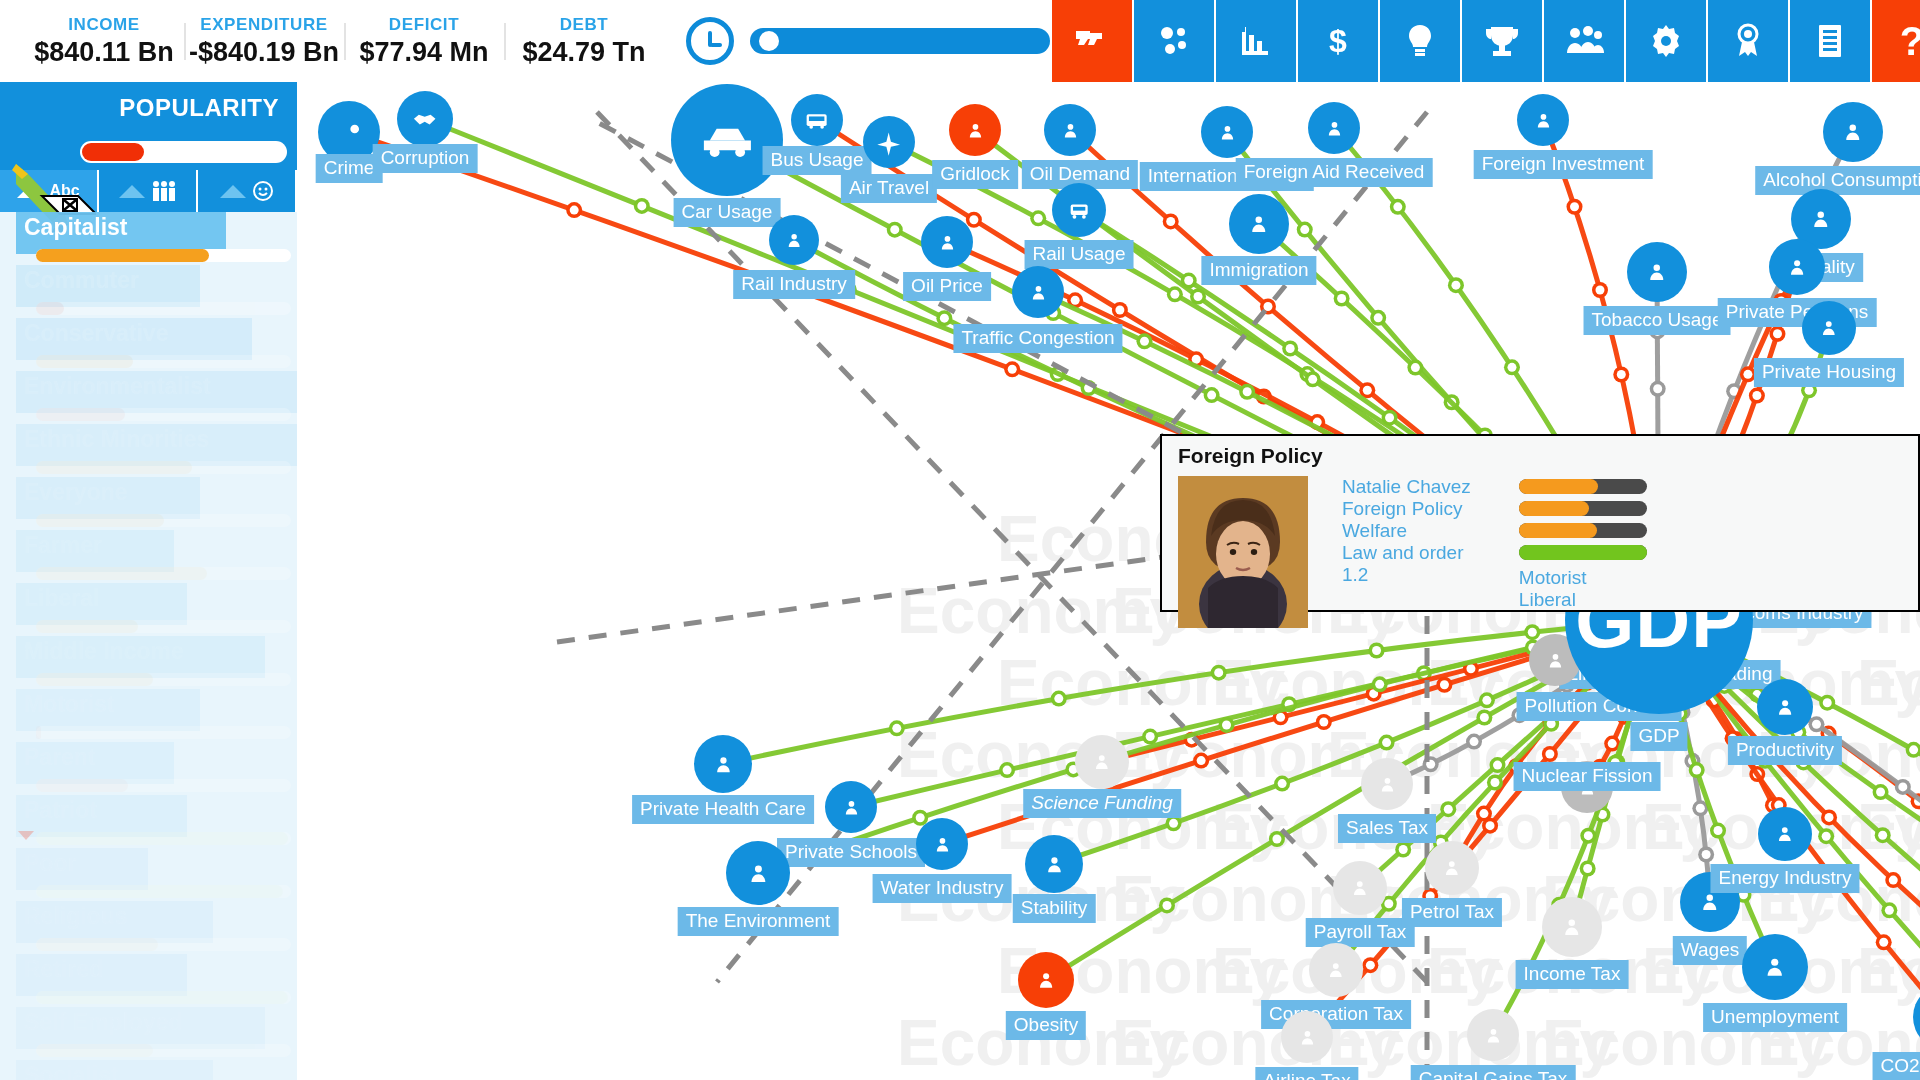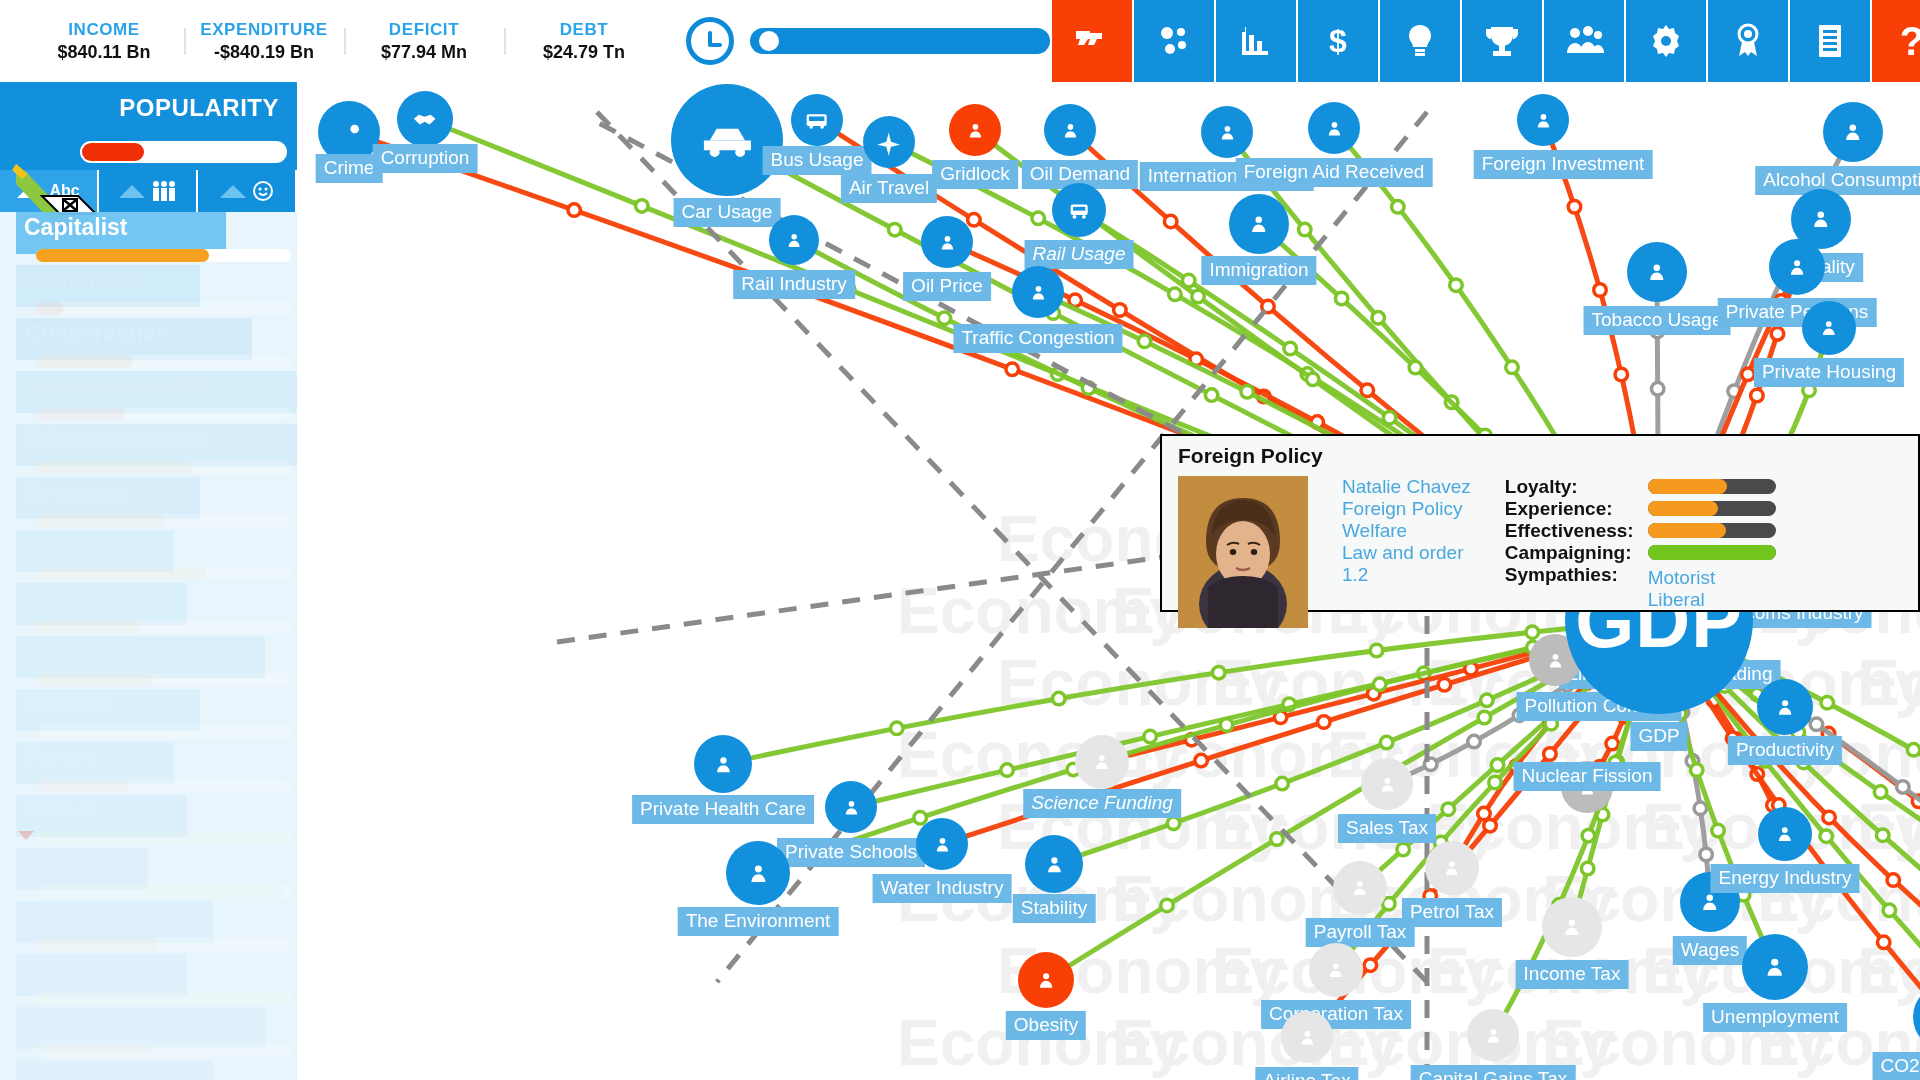--- a/index.html
+++ b/index.html
@@ -7,21 +7,21 @@
     font-family:"Liberation Sans", sans-serif; background:#ffffff; }
 
   
   #topbar { position:absolute; left:0; top:0; width:1920px; height:82px;
     background:#ffffff; display:flex; align-items:stretch; }
   .stats { display:flex; align-items:center; height:82px; padding-left:24px; }
   .stat { width:160px; text-align:center; position:relative; }
   .stat + .stat::before { content:""; position:absolute; left:0; top:8px;
     bottom:8px; width:2px; background:#e3e3e3; }
   .stat-label { font-size:17px; font-weight:bold; color:#2aa3e8; letter-spacing:.6px; }
-  .stat-value { font-size:18px; font-weight:bold; color:#111; margin-top:2px; }
+  .stat-value { font-size:27px; font-weight:bold; color:#111; margin-top:2px; }
 
   #clockwrap { display:flex; align-items:center; margin-left:22px; }
   .clock { width:48px; height:48px; border-radius:50%; border:5px solid #0d8bd9;
      position:relative; }
   .clock::before { content:""; position:absolute; left:50%; top:9px; width:4px;
      height:16px; background:#0d8bd9; border-radius:2px; transform:translateX(-50%); }
   .clock::after { content:""; position:absolute; left:50%; top:21px; width:12px;
      height:4px; background:#0d8bd9; border-radius:2px; }
   #turnbar { width:300px; height:26px; border-radius:13px; background:#0d8bd9;
      margin-left:16px; position:relative; }
@@ -1142,21 +1142,21 @@
       <div class="node" style="left: 782px; top: 128px;">
         <div class="circ" style="width:54px;height:54px;background:#1290dc">
           <svg width="28.35" height="28.35" viewBox="0 0 60 52">
             <rect x="12" y="14" width="36" height="22" rx="4"></rect>
             <rect x="17" y="19" width="26" height="8" fill="#1290dc"></rect>
             <circle cx="20" cy="40" r="4"></circle>
             <circle cx="40" cy="40" r="4"></circle>
           </svg>
         </div>
       </div>
-      <div class="lbl" style="left: 782px; top: 158px; font-style: italic;">Rail Usage</div>
+      <div class="lbl" style="left: 782px; top: 158px;">Rail Usage</div>
       <div class="node" style="left: 962px; top: 142px;">
         <div class="circ" style="width:60px;height:60px;background:#1290dc">
           <svg width="19.53" height="19.53" viewBox="0 0 24 24">
             <circle cx="12" cy="7" r="4"></circle>
             <path d="M4 22c0-5 3.5-9 8-9s8 4 8 9z"></path>
           </svg>
         </div>
       </div>
       <div class="lbl" style="left: 962px; top: 174px;">Immigration</div>
       <div class="node" style="left: 1524px; top: 137px;">
@@ -1432,27 +1432,20 @@
     <div class="ttcol">
       <div>
         <div class="ttv">Natalie Chavez</div>
         <div class="ttv">Foreign Policy</div>
         <div class="ttv">Welfare</div>
         <div class="ttv">Law and order</div>
         <div class="ttv">1.2</div>
       </div>
     </div>
     <div class="ttcol">
-      <div>
-        <div class="ttk">Loyalty:</div>
-        <div class="ttk">Experience:</div>
-        <div class="ttk">Effectiveness:</div>
-        <div class="ttk">Campaigning:</div>
-        <div class="ttk">Sympathies:</div>
-      </div>
       <div class="bars">
         <div class="bar">
             <div class="bf" style="width: 62%; background: rgb(245, 154, 30);"></div>
           </div>
         <div class="bar">
             <div class="bf" style="width: 55%; background: rgb(245, 154, 30);"></div>
           </div>
         <div class="bar">
             <div class="bf" style="width: 61%; background: rgb(245, 154, 30);"></div>
           </div>

